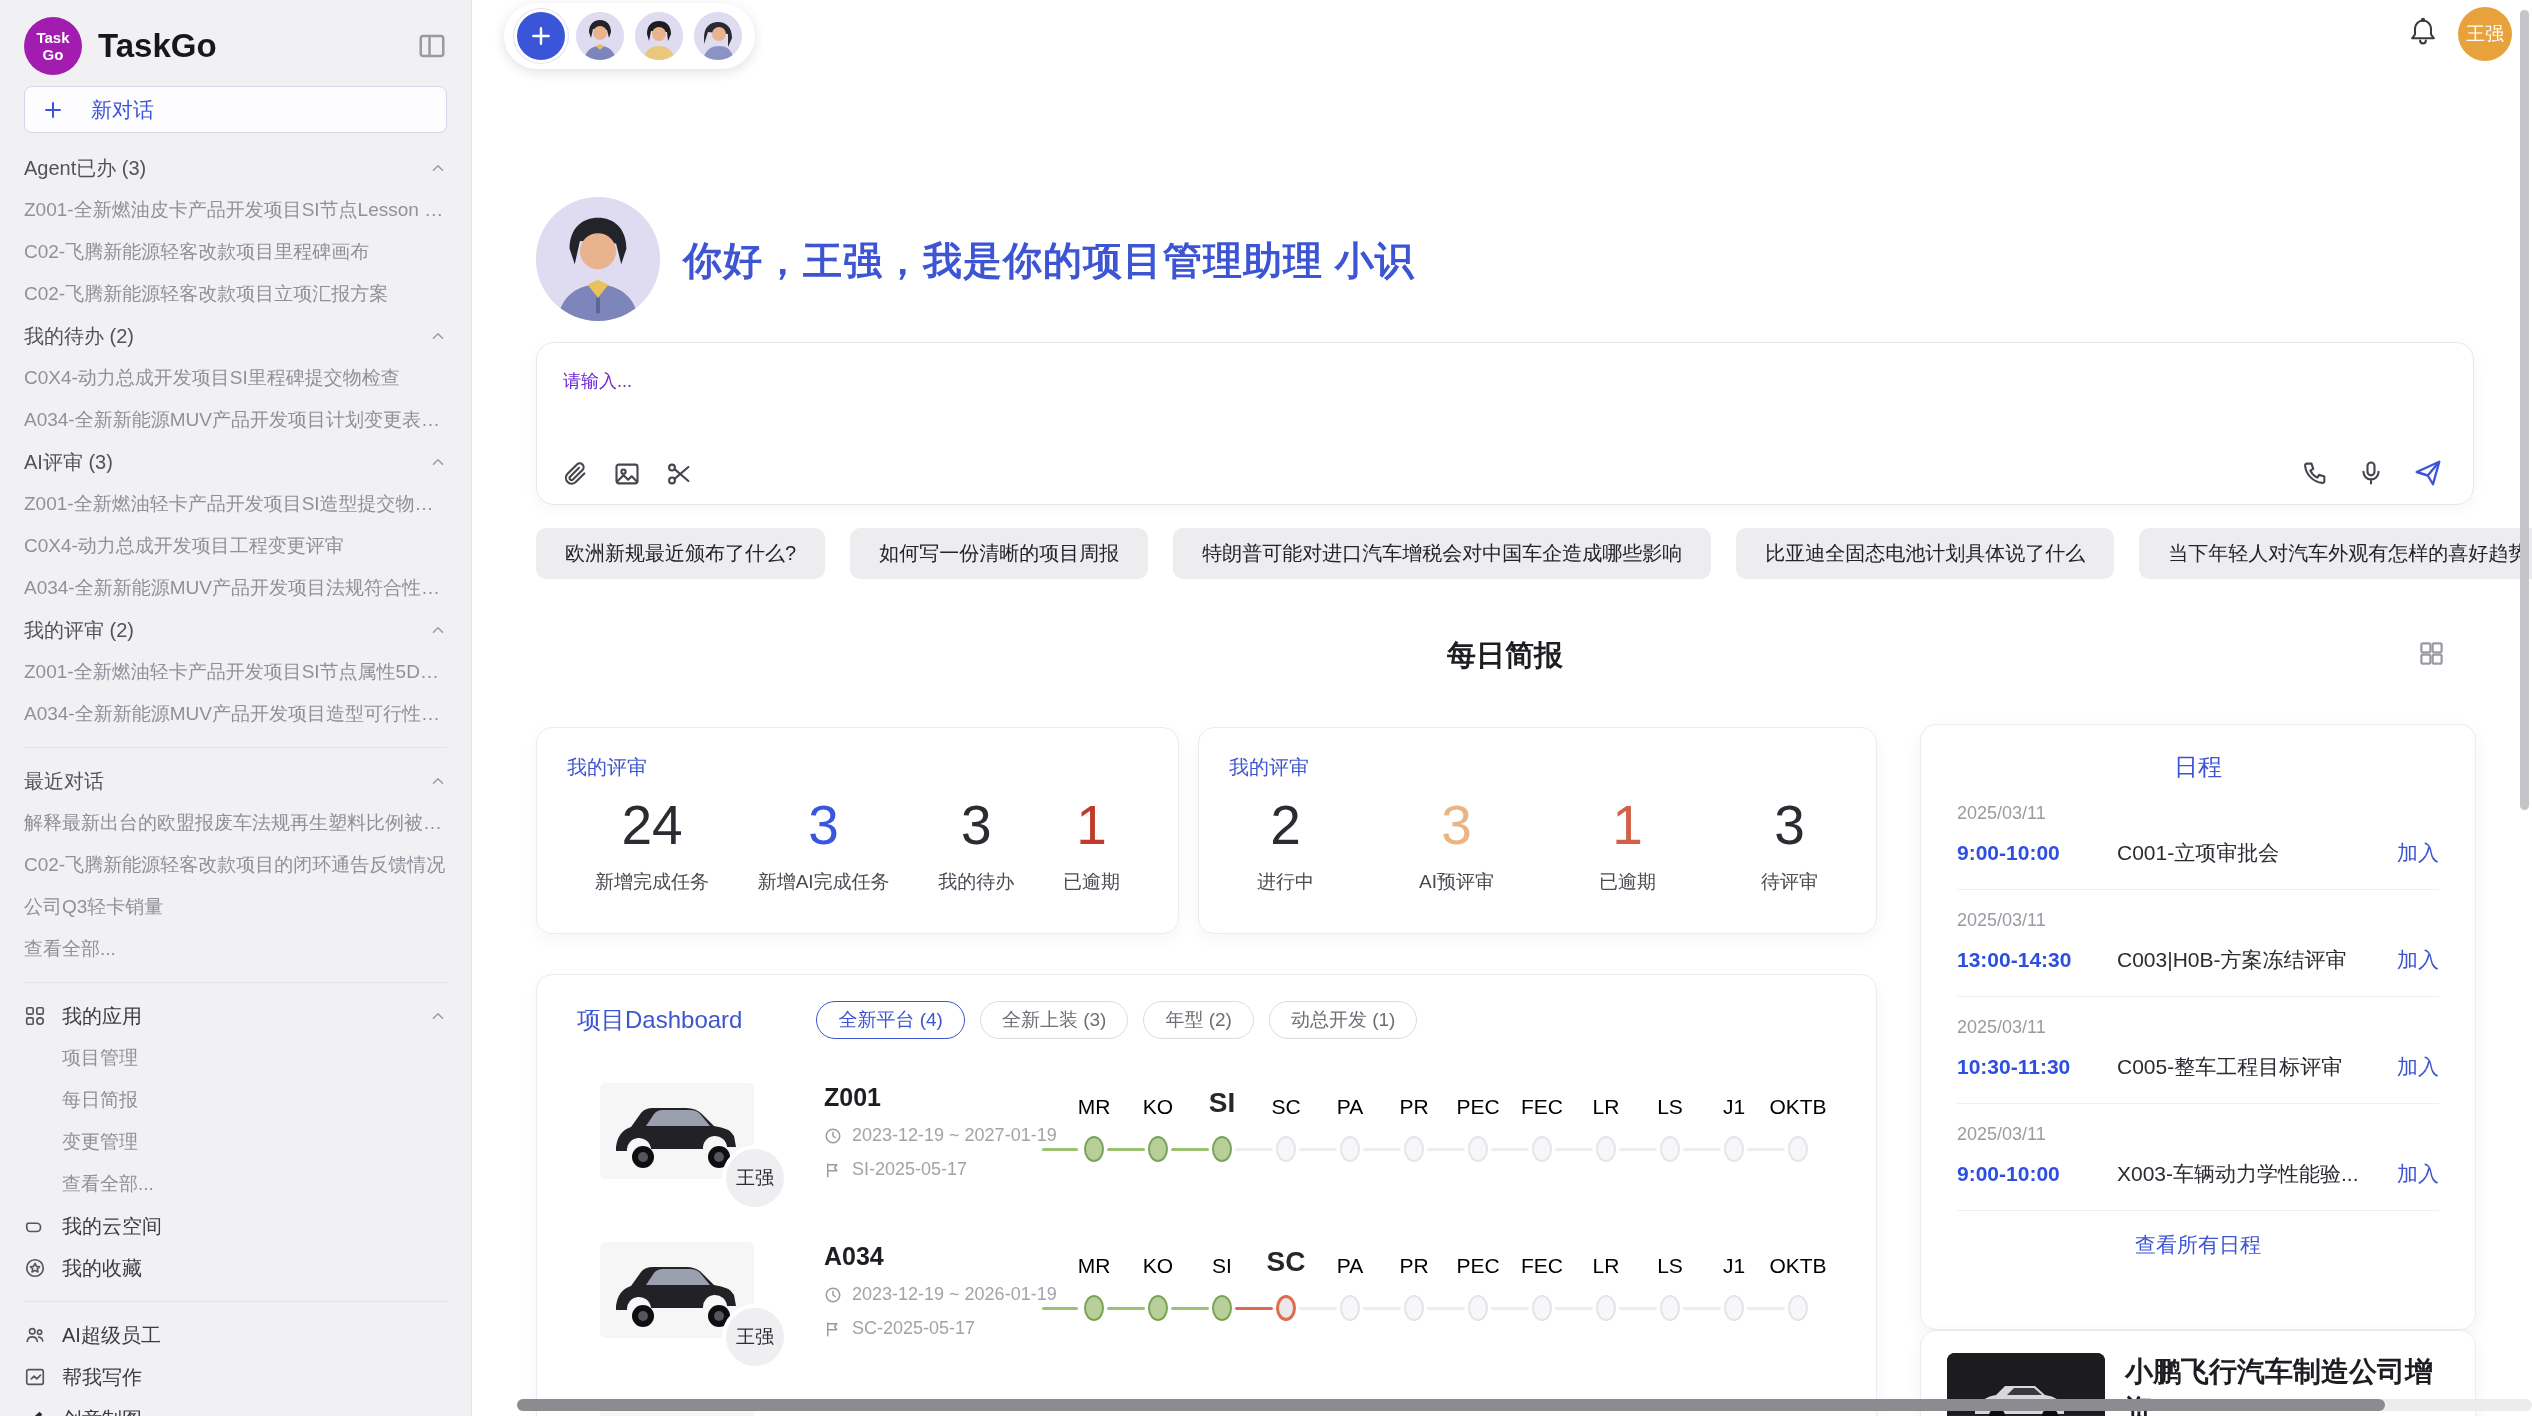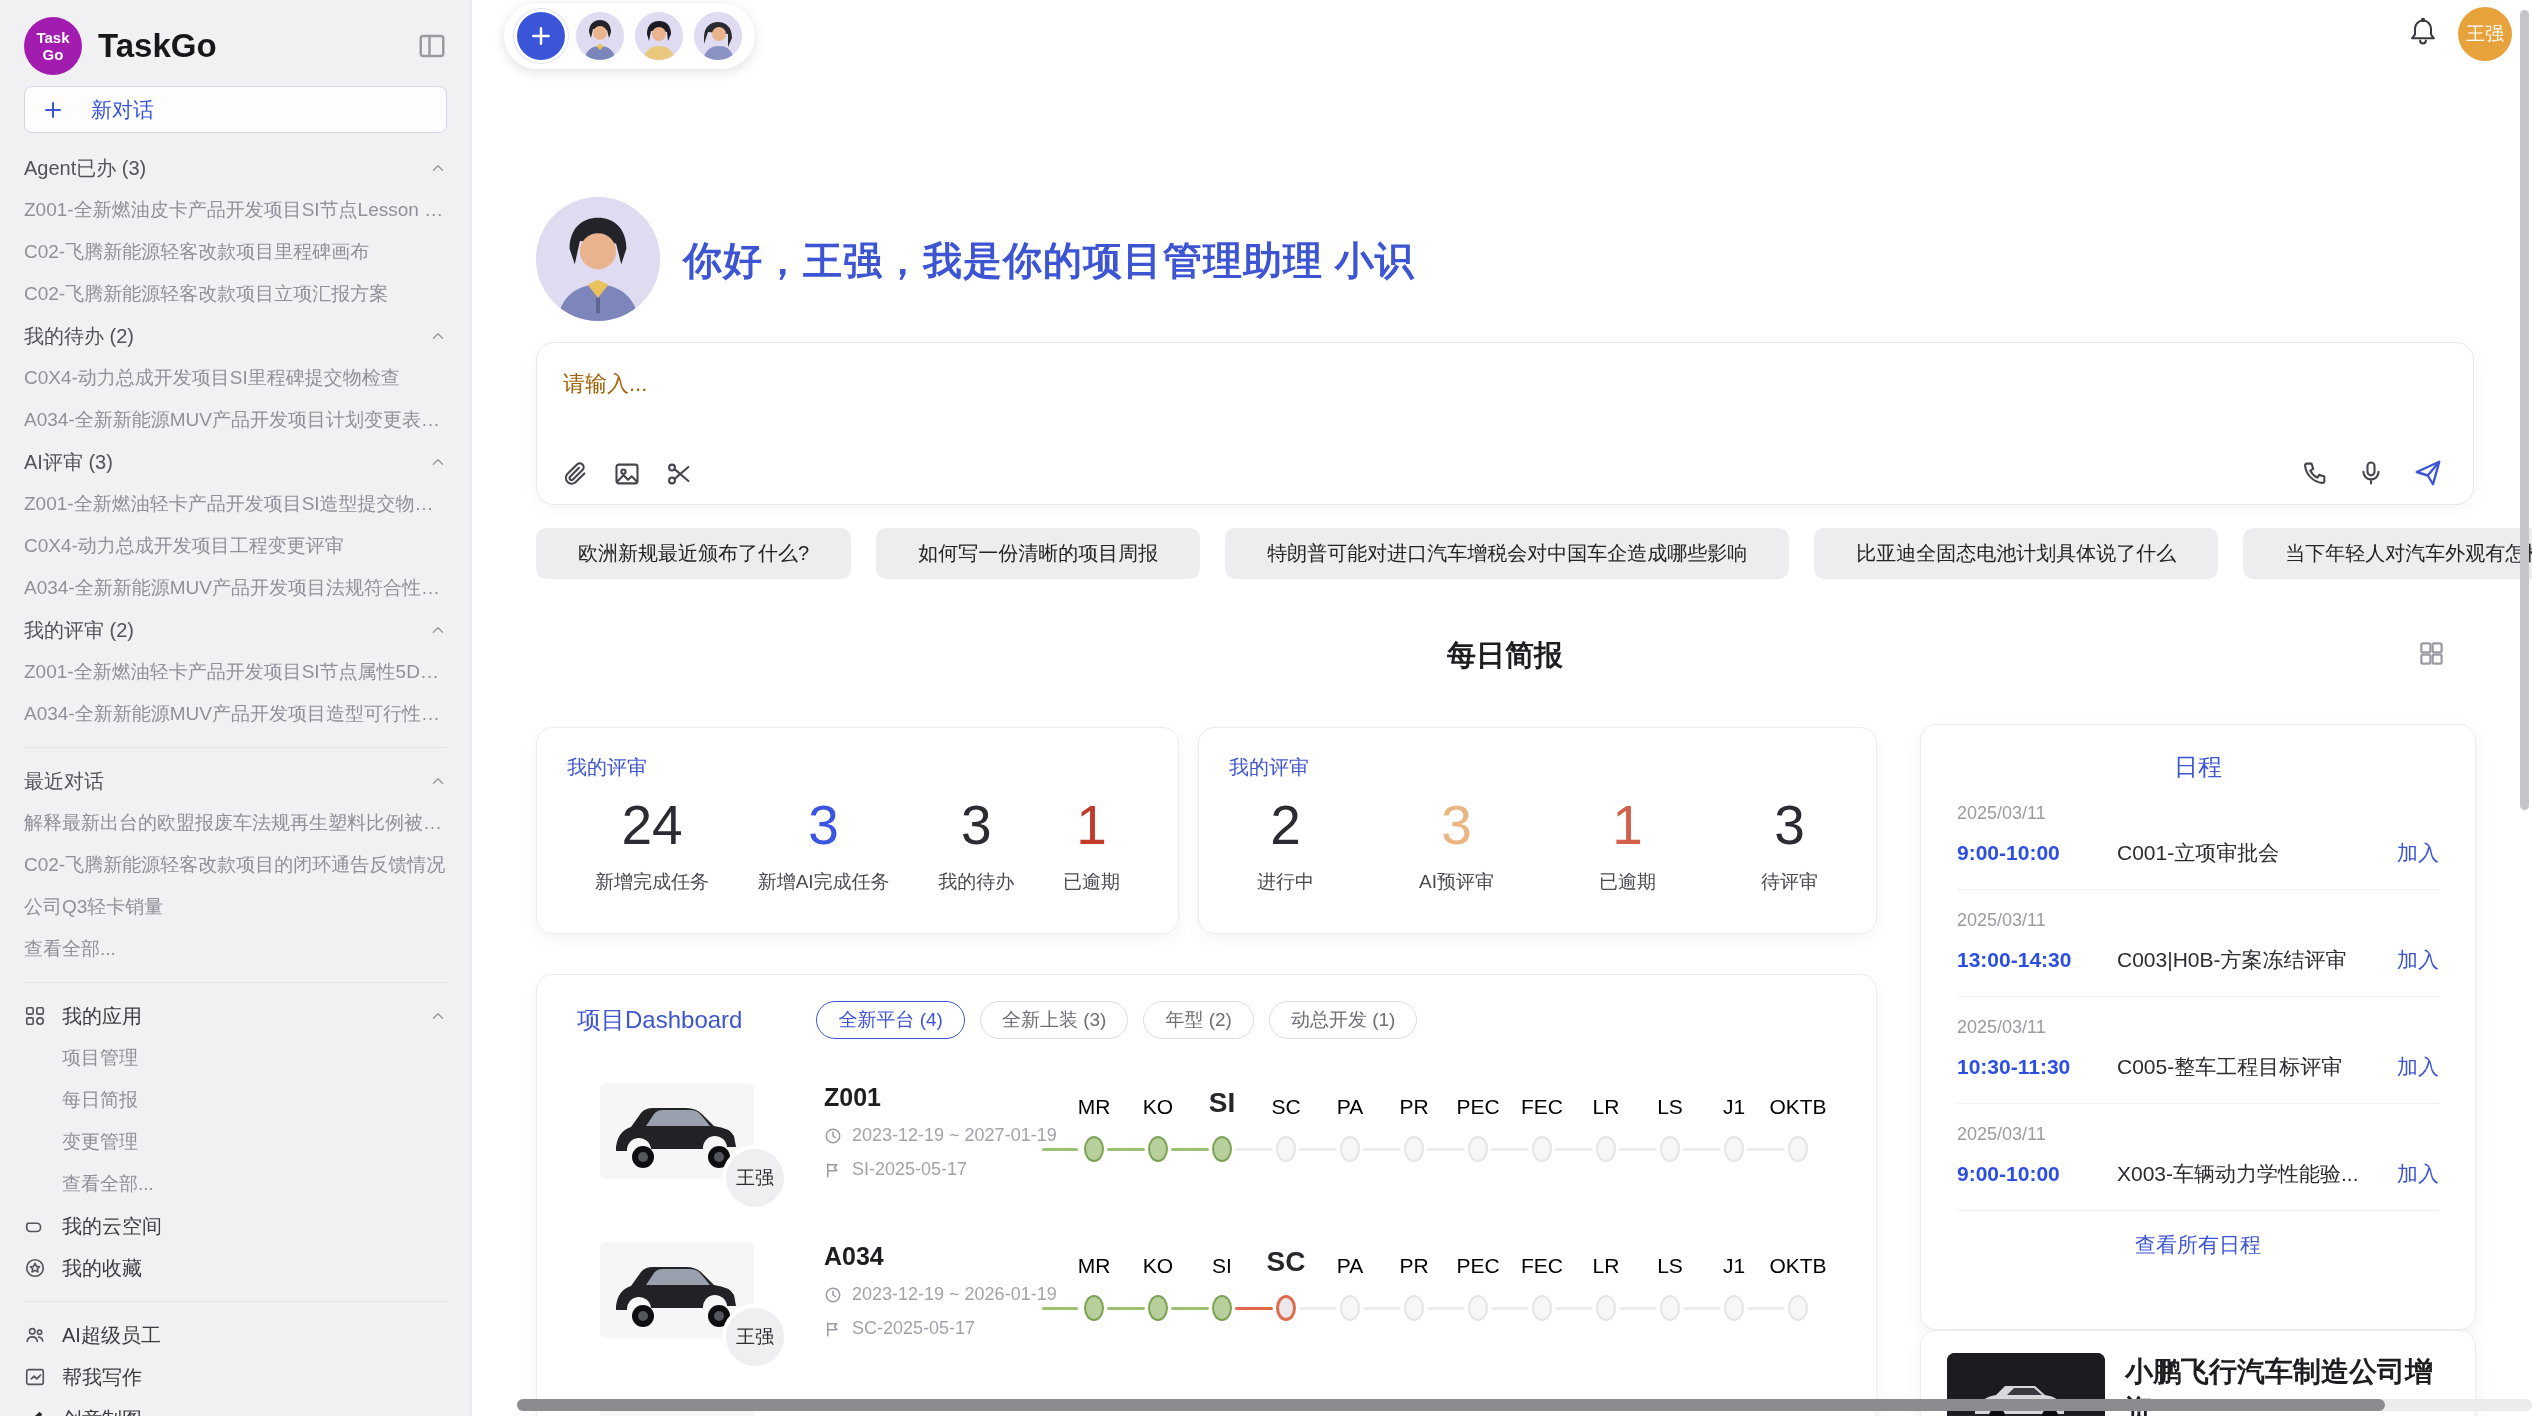--- a/index.html
+++ b/index.html
@@ -45,28 +45,28 @@
   
   .hero-avatar { position:absolute; left:536px; top:197px; width:124px; height:124px;
     border-radius:50%; overflow:hidden; background:#dfdcf2; }
   .greeting { position:absolute; left:683px; top:234px; font-size:39px; font-weight:700;
     color:#3d55d2; letter-spacing:1px; }
 
   
   .input-card { position:absolute; left:536px; top:342px; width:1938px; height:163px;
     background:#fff; border:1px solid #e8e8ec; border-radius:18px;
     box-shadow:0 4px 16px rgba(0,0,0,.04); cursor:text; }
-  .placeholder { position:absolute; left:26px; top:26px; font-size:22px; color:#a16207; }
+  .placeholder { position:absolute; left:26px; top:26px; font-size:18px; color:#6d28d9; }
   .in-icons-l { position:absolute; left:24px; bottom:16px; display:flex; gap:24px; align-items:center; }
   .in-icons-r { position:absolute; right:30px; bottom:16px; display:flex; gap:28px; align-items:center; }
   .in-icon { cursor:pointer; display:flex; }
 
   
   .chips { position:absolute; left:536px; top:528px; width:1960px; display:flex; gap:25px; }
-  .chip { height:51px; background:#ededef; border-radius:10px; padding:0 42px; display:flex;
+  .chip { height:51px; background:#ededef; border-radius:10px; padding:0 29px; display:flex;
     align-items:center; font-size:20px; color:#232328; white-space:nowrap; cursor:pointer; }
 
   
   .daily-head { position:absolute; left:536px; top:636px; width:1938px; text-align:center;
     font-size:29px; font-weight:700; color:#1d1d22; }
   .daily-icon { position:absolute; left:2418px; top:640px; cursor:pointer; }
 
   .stat-card { position:absolute; background:#fff; border:1px solid #ececf0; border-radius:16px;
     box-shadow:0 6px 18px rgba(0,0,0,.04); padding:26px 30px; }
   .stat-title { font-size:20px; color:#4156ce; }

